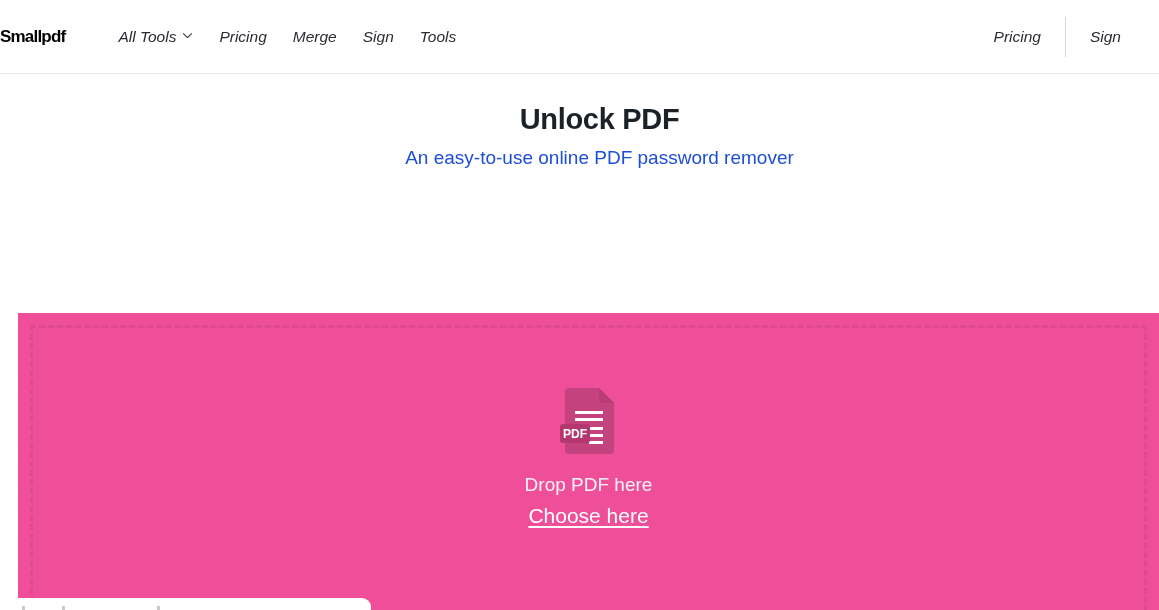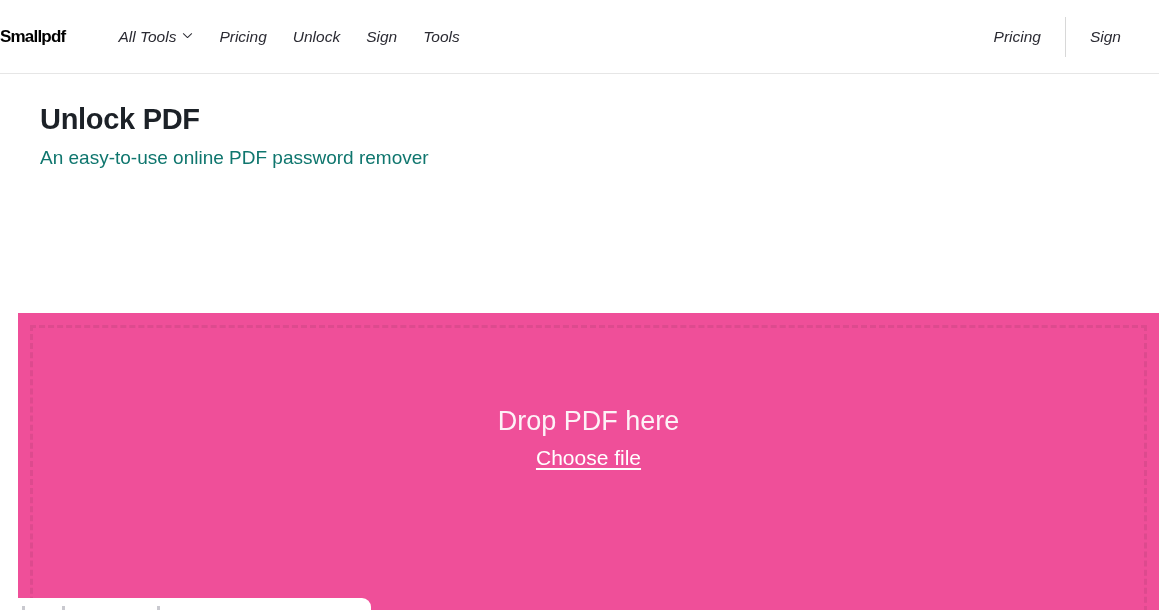--- a/index.html
+++ b/index.html
@@ -83,36 +83,37 @@
     margin: 0 8px;
   }
 
   .login-wrap { margin-right: 22px; }
 
   
   .hero {
     position: absolute;
     top: 74px; left: 0;
     width: 1159px;
+    text-align: center;
     padding-left: 40px;
   }
 
   .page-title {
     margin-top: 28px;
     font-size: 29px;
     font-weight: bold;
     color: #1c2127;
     letter-spacing: -0.3px;
     line-height: 1.2;
   }
 
   .page-subtitle {
     margin-top: 10px;
     font-size: 19px;
-    color: #0f766e;
+    color: #1d4ed8;
     font-weight: 400;
     line-height: 1.2;
   }
 
   
   .dropzone {
     position: absolute;
     left: 18px;
     top: 313px;
     width: 1141px;
@@ -144,22 +145,22 @@
   }
 
   .pdf-icon {
     width: 60px;
     height: 74px;
     position: relative;
   }
   .pdf-icon svg { display: block; }
 
   .dz-drop-text {
-    margin-top: 19px;
-    font-size: 27px;
+    margin-top: 13px;
+    font-size: 19px;
     color: #fdf2f7;
     line-height: 1.25;
   }
 
   .dz-choose-file {
     margin-top: 6px;
     font-size: 21px;
     color: #ffffff;
     text-decoration: underline;
     text-underline-offset: 3px;
@@ -204,21 +205,21 @@
     <a class="nav-link">
       <span>All Tools</span>
       <span class="chev">
         <svg width="11" height="11" viewBox="0 0 12 12">
           <path d="M1.5 4 L6 8.2 L10.5 4" stroke="#2b2b33" stroke-width="1.1" fill="none" stroke-linecap="round" stroke-linejoin="round"></path>
         </svg>
       </span>
     </a>
 
     <a class="nav-link">Pricing</a>
-    <a class="nav-link">Unlock</a>
+    <a class="nav-link">Merge</a>
     <a class="nav-link">Sign</a>
     <a class="nav-link">Tools</a>
   </nav>
 
   <div class="nav-right">
     <a class="nav-link">Pricing</a>
     <div class="nav-divider"></div>
     <div class="login-wrap">
       <a class="nav-link">Sign</a>
     </div>
@@ -228,24 +229,41 @@
 <div class="hero">
   <h1 class="page-title">Unlock PDF</h1>
   <p class="page-subtitle">An easy-to-use online PDF password remover</p>
 </div>
 
 <div class="dropzone">
   <div class="dropzone-inner"></div>
 
   <div class="dz-content">
 
+    <div class="pdf-icon">
+      <svg width="60" height="74" viewBox="0 0 60 74">
+
+        <path d="M6 6 Q6 2 10 2 L40 2 L55 17 L55 64 Q55 68 51 68 L10 68 Q6 68 6 64 Z" fill="#c4437f"></path>
+
+        <path d="M40 2 L55 17 L42 17 Q40 17 40 15 Z" fill="#b93d75"></path>
+
+        <rect x="16" y="25" width="28" height="3" fill="#ffffff"></rect>
+        <rect x="16" y="32" width="28" height="3" fill="#ffffff"></rect>
+        <rect x="30" y="41" width="14" height="3" fill="#ffffff"></rect>
+        <rect x="30" y="48" width="14" height="3" fill="#ffffff"></rect>
+        <rect x="30" y="55" width="14" height="3" fill="#ffffff"></rect>
+
+        <rect x="1" y="38" width="30" height="19" rx="3" fill="#b5376f"></rect>
+        <text x="16" y="52" font-family="Liberation Sans, sans-serif" font-size="12" font-weight="bold" fill="#ffffff" text-anchor="middle">PDF</text>
+      </svg>
+    </div>
 
     <div class="dz-drop-text">Drop PDF here</div>
 
-    <div class="dz-choose-file">Choose file</div>
+    <div class="dz-choose-file">Choose here</div>
   </div>
 </div>
 
 <div class="bottom-banner">
   <div class="bb-marks">
     <div class="bb-mark" style="left:22px"></div>
     <div class="bb-mark" style="left:62px"></div>
     <div class="bb-mark" style="left:157px"></div>
   </div>
 </div>

